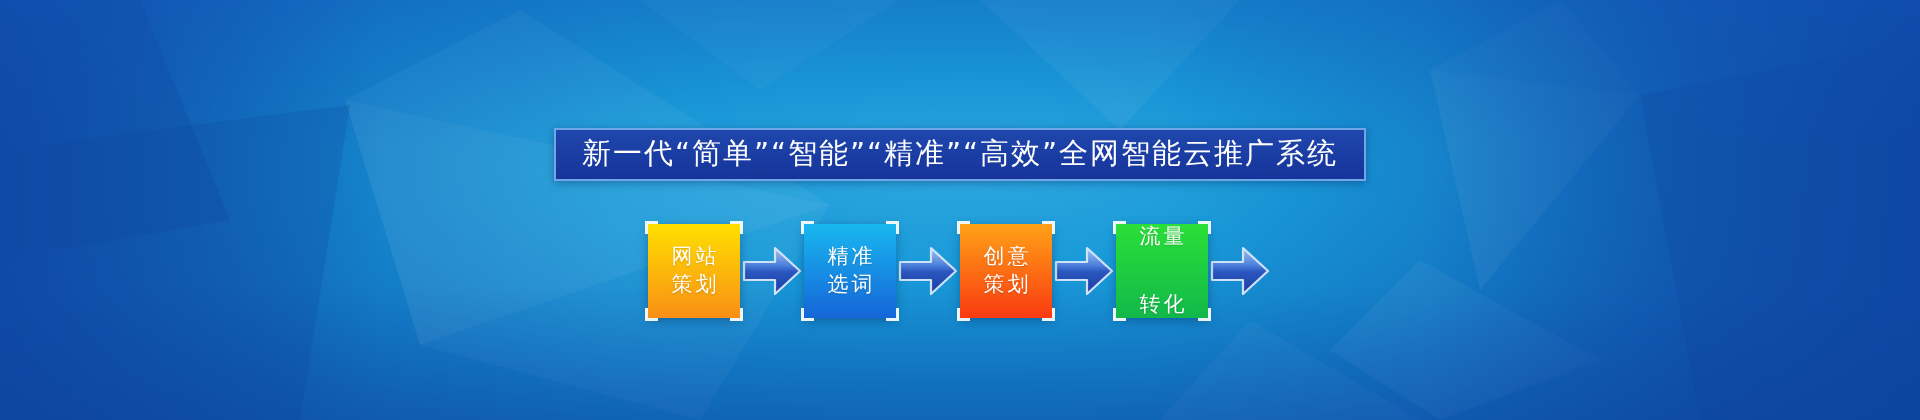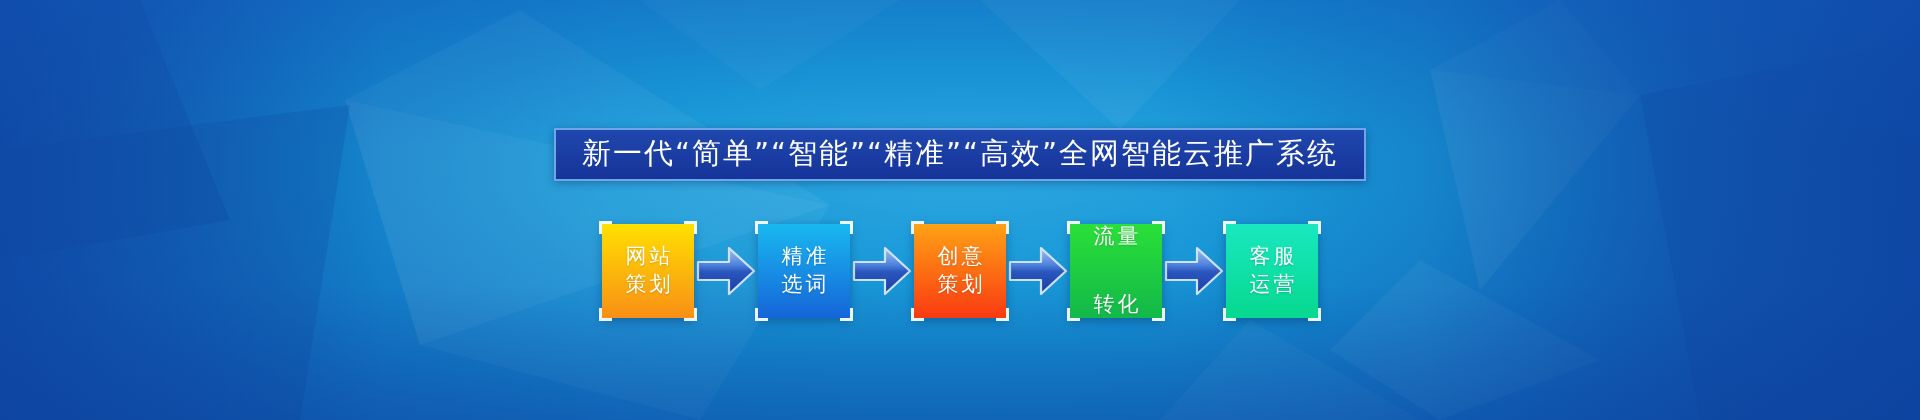--- a/index.html
+++ b/index.html
@@ -265,21 +265,15 @@
             <linearGradient id="ag" x1="0" y1="0" x2="0" y2="1">
               <stop offset="0%" stop-color="#9fc4ef"></stop>
               <stop offset="38%" stop-color="#4b7fdb"></stop>
               <stop offset="52%" stop-color="#2a56bd"></stop>
               <stop offset="100%" stop-color="#1b3fa6"></stop>
             </linearGradient>
           </defs>
           <polygon points="2,17 33,17 33,3 58,26 33,49 33,35 2,35" fill="url(#ag)" stroke="#cfe2fa" stroke-width="2.2" stroke-linejoin="round"></polygon>
         </svg>
       </div>
-      <div class="step" style="background: linear-gradient(rgb(25, 232, 192) 0%, rgb(6, 216, 142) 100%);">
-        <span class="corner-tr"></span>
-        <span class="corner-bl"></span>
-        <div class="lbl">客服</div>
-        <div class="lbl">运营</div>
-      </div>
     </div>
 
 </div>
 
 </body></html>

